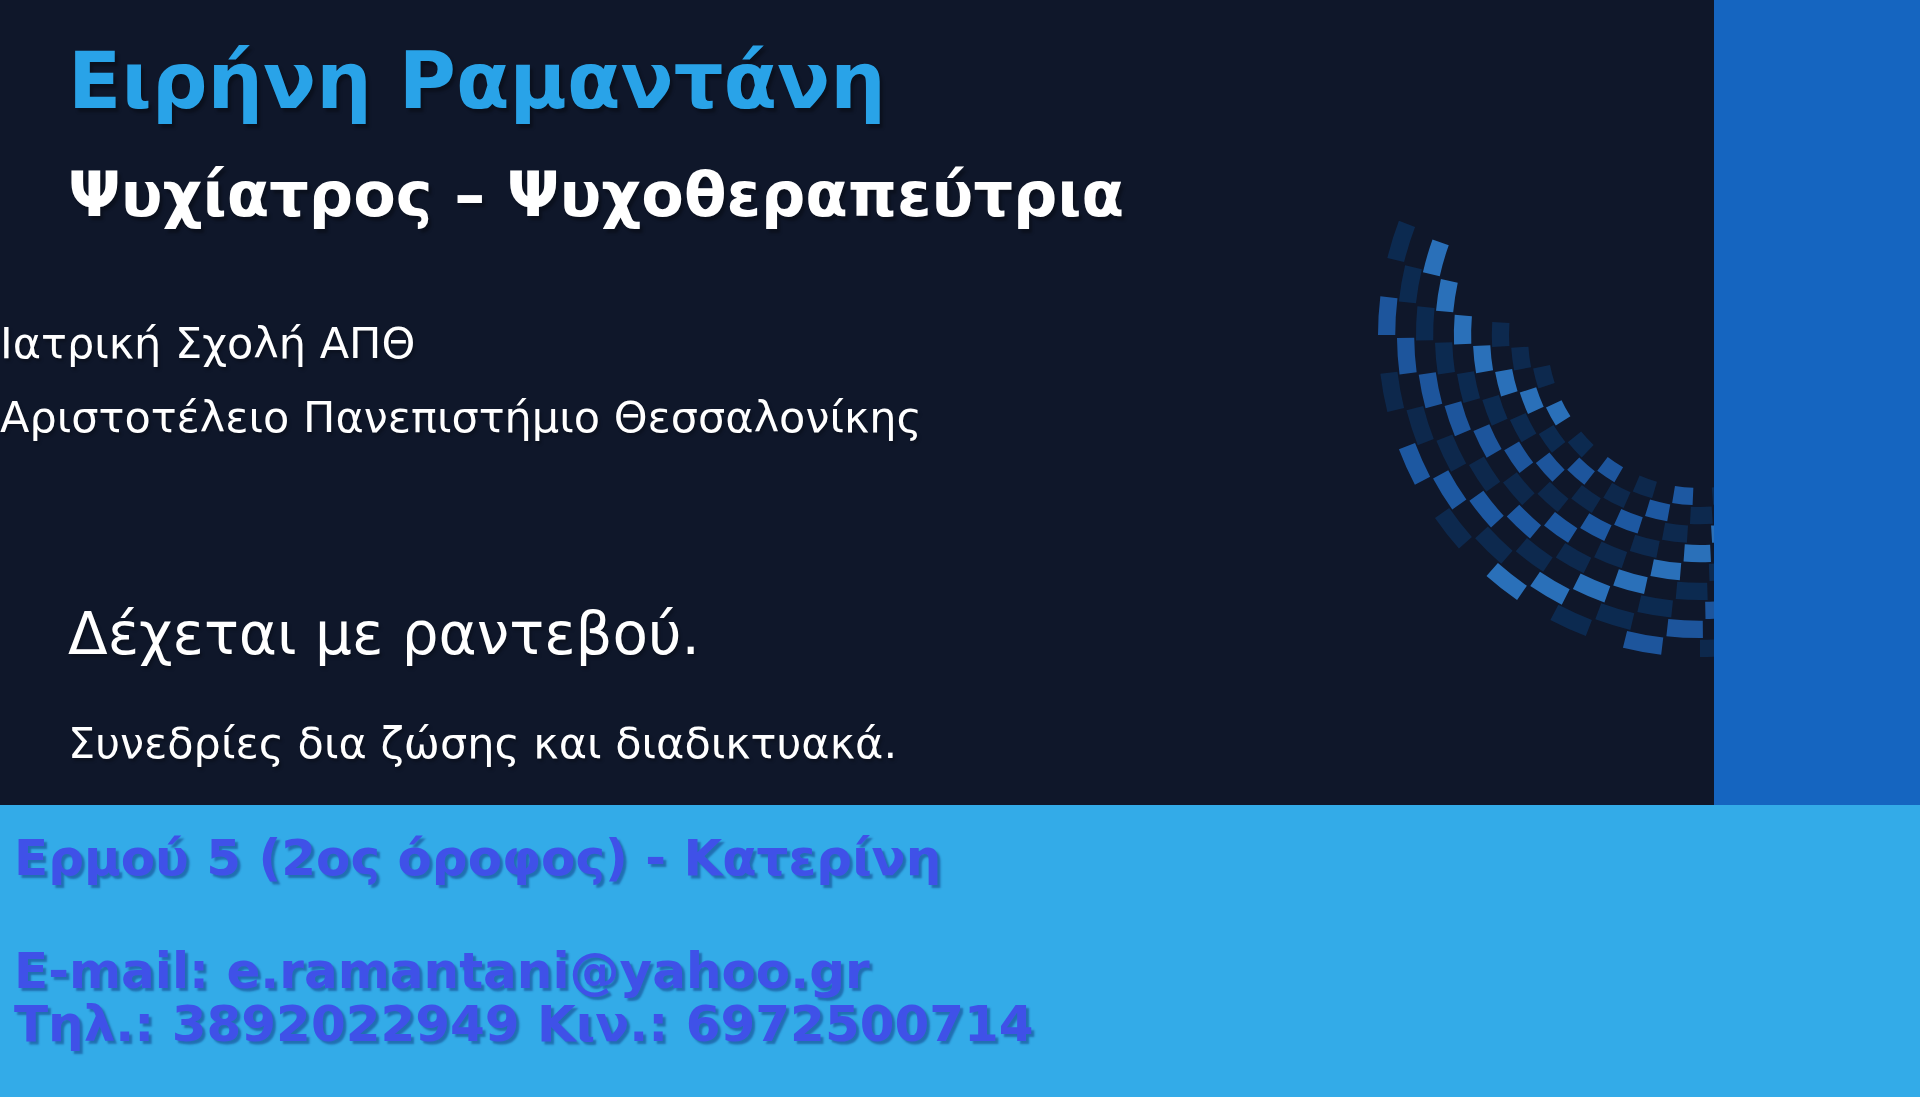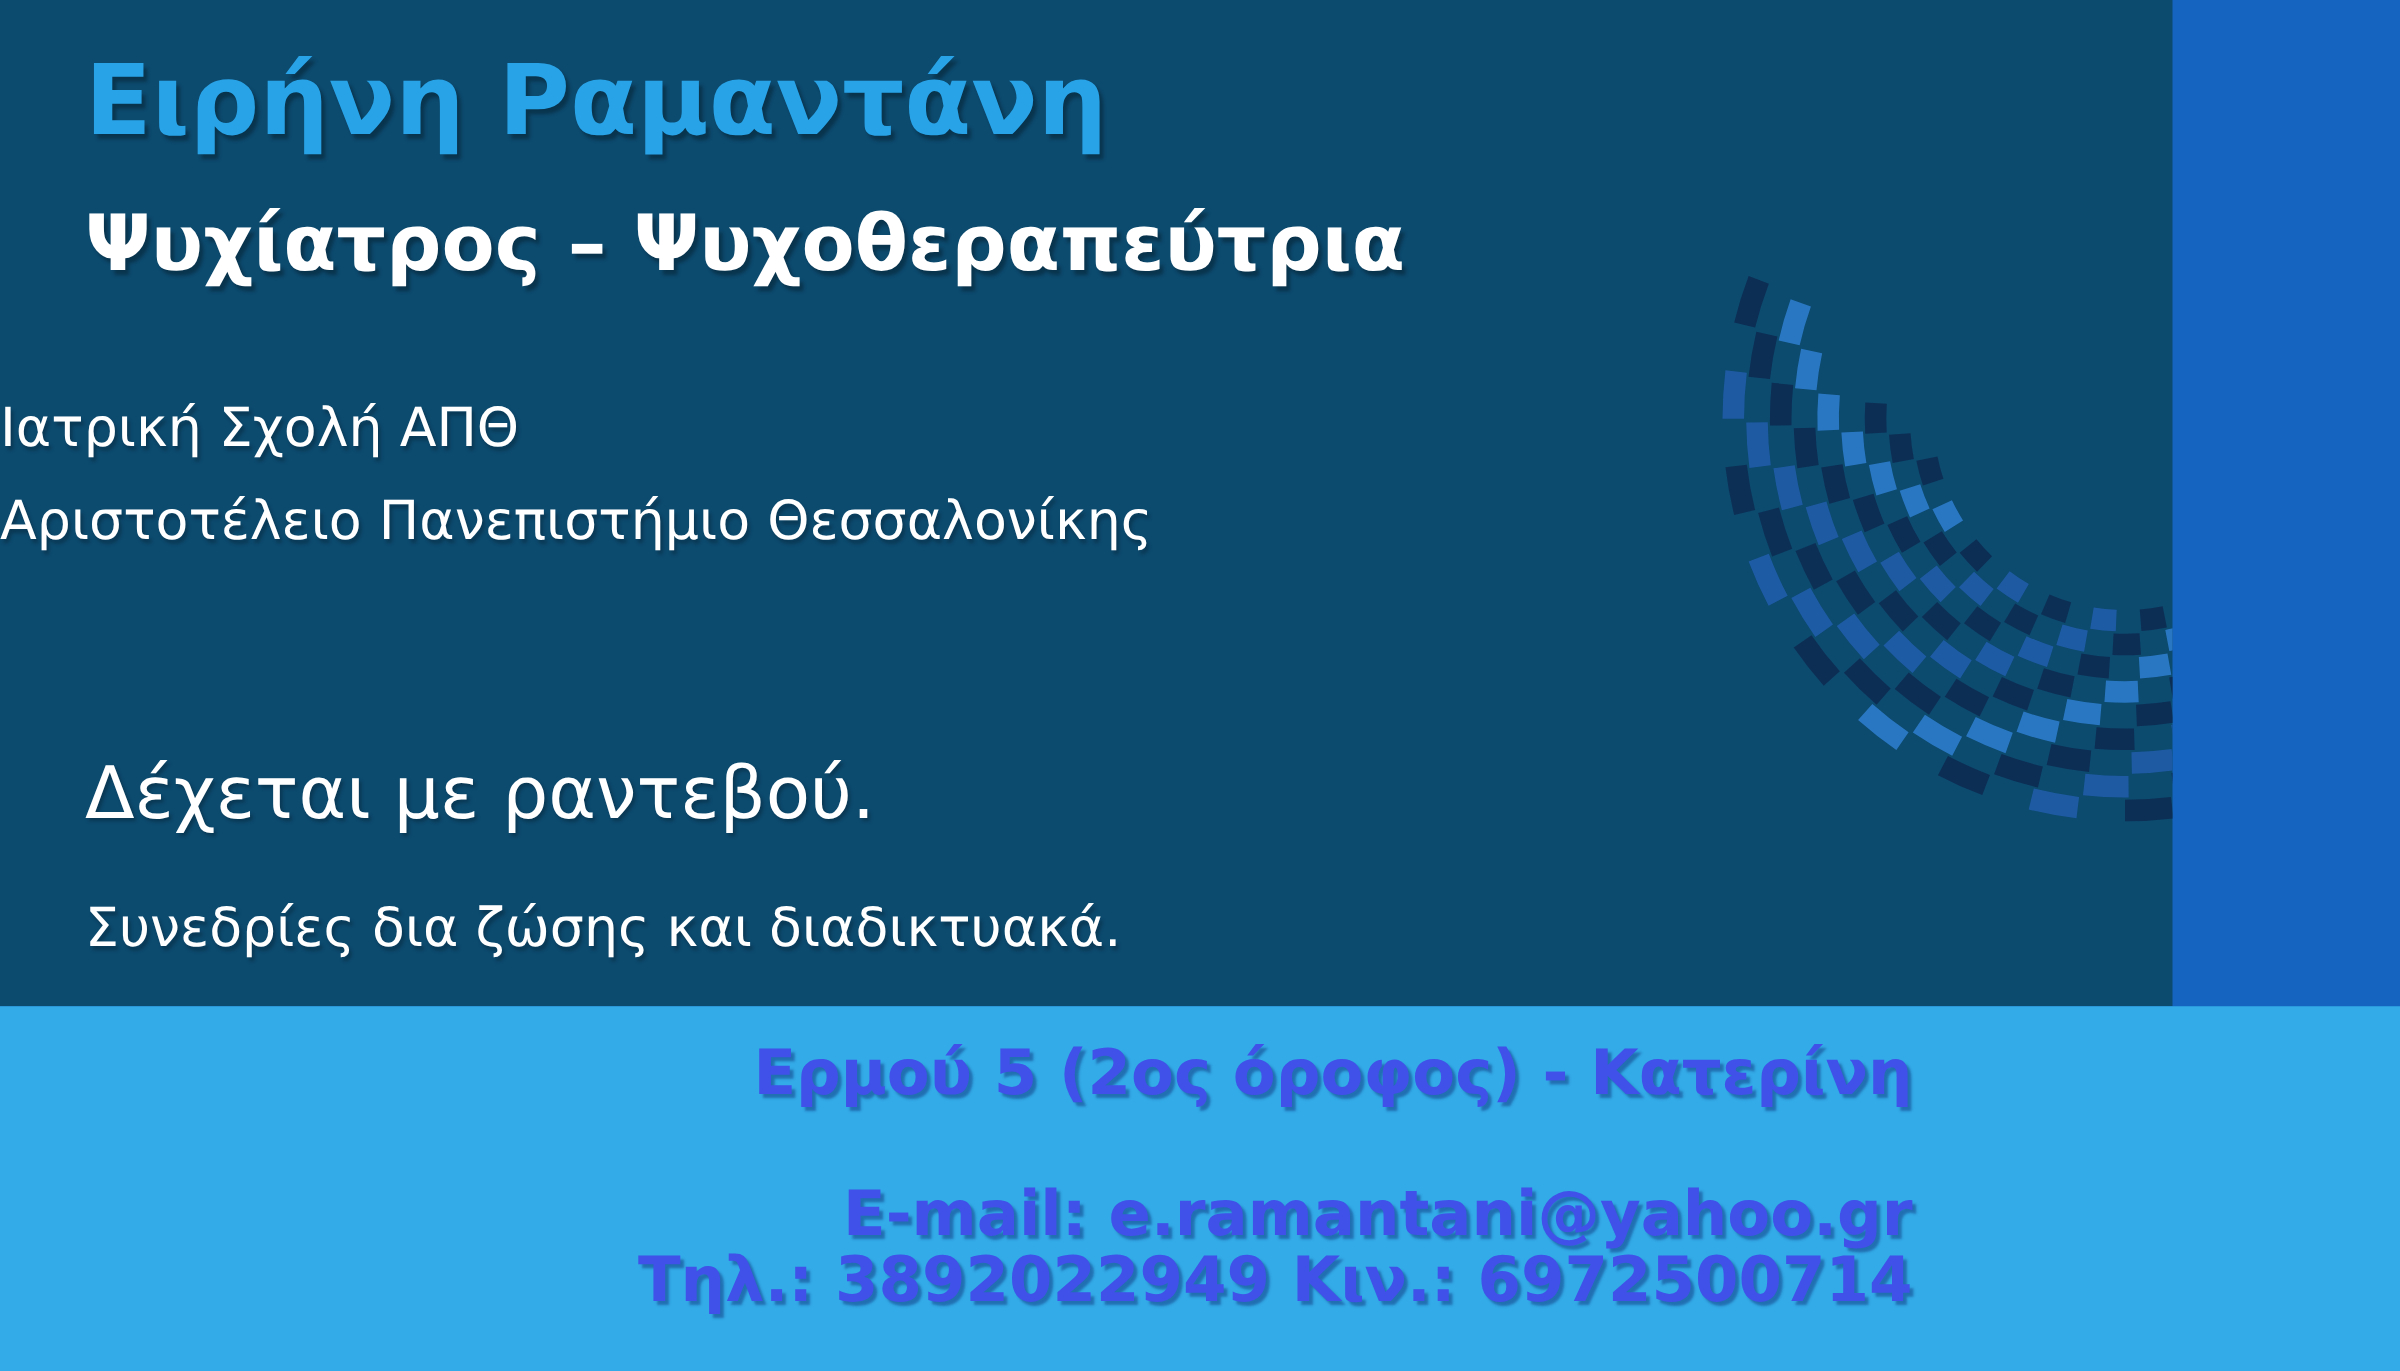--- a/index.html
+++ b/index.html
@@ -17,23 +17,22 @@
     overflow: hidden;
     background: #1565c0;
   }
   
   #main-panel {
     position: absolute;
     left: 0;
     top: 0;
     width: 1714px;
     height: 805px;
-    background: #0c4a6e;
+    background: #0f172a;
     overflow: hidden;
-    padding-left: 24px;
   }
   
   #spiral-graphic {
     position: absolute;
     left: 1370px;
     top: 5px;
     width: 660px;
     height: 660px;
     pointer-events: none;
   }
@@ -115,23 +114,23 @@
     position: absolute;
     left: 0;
     top: 805px;
     width: 1920px;
     height: 292px;
     background: #33abe8;
     overflow: hidden;
   }
   .footer-line {
     position: absolute;
-    left: 0;
+    left: 14px;
     width: 1530px;
-    text-align: right;
+    text-align: left;
     font-size: 50px;
     font-weight: bold;
     color: #3f51e8;
     text-shadow: 3px 3px 2px rgba(12,40,110,0.45);
     white-space: nowrap;
   }
   #footer-address { top: 24px; }
   #footer-email   { top: 107px; margin-top: 30px; }
   #footer-phones  { top: 190px; }
 </style>

